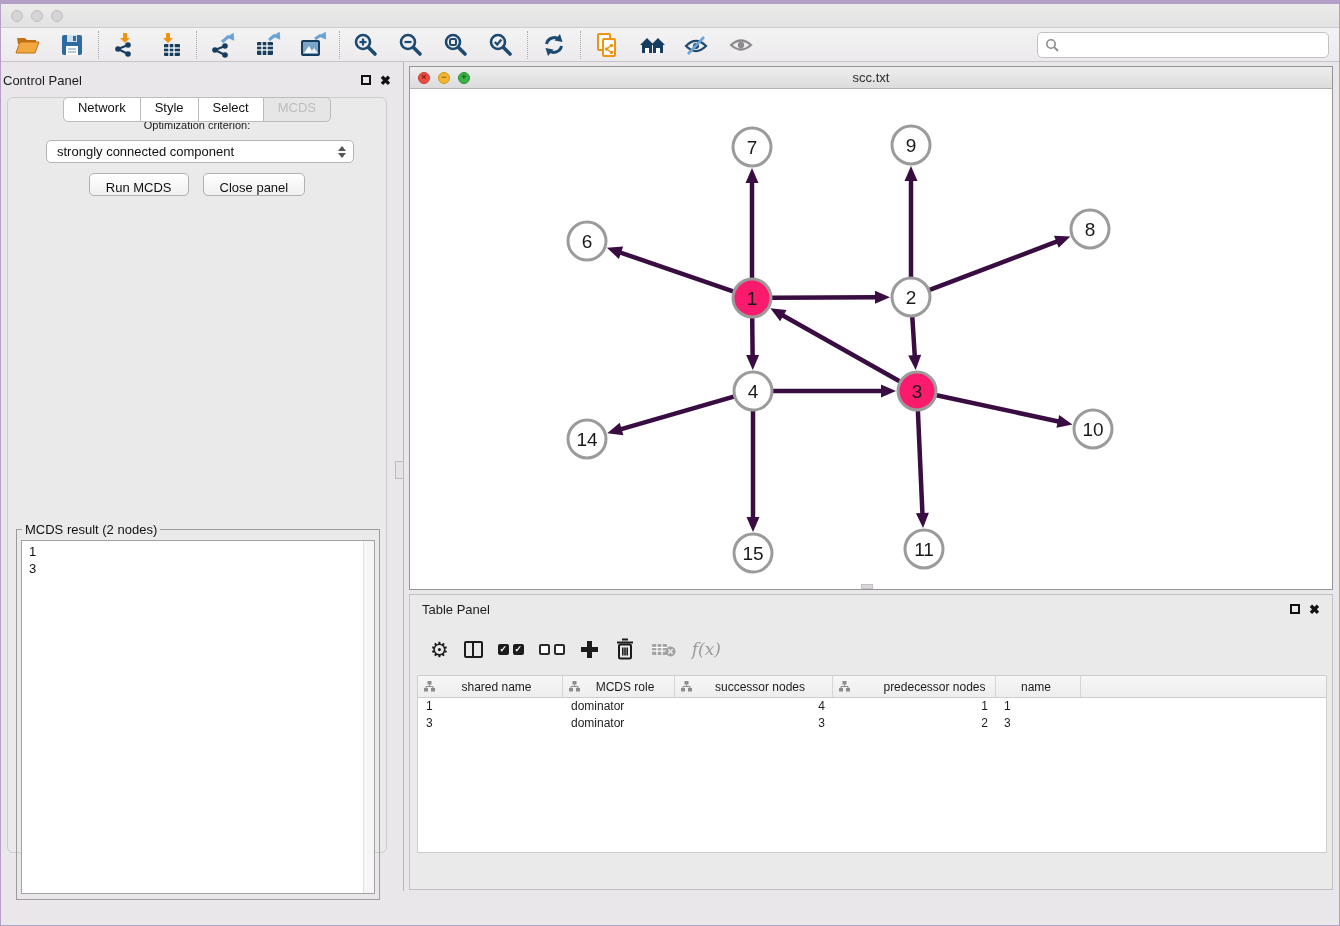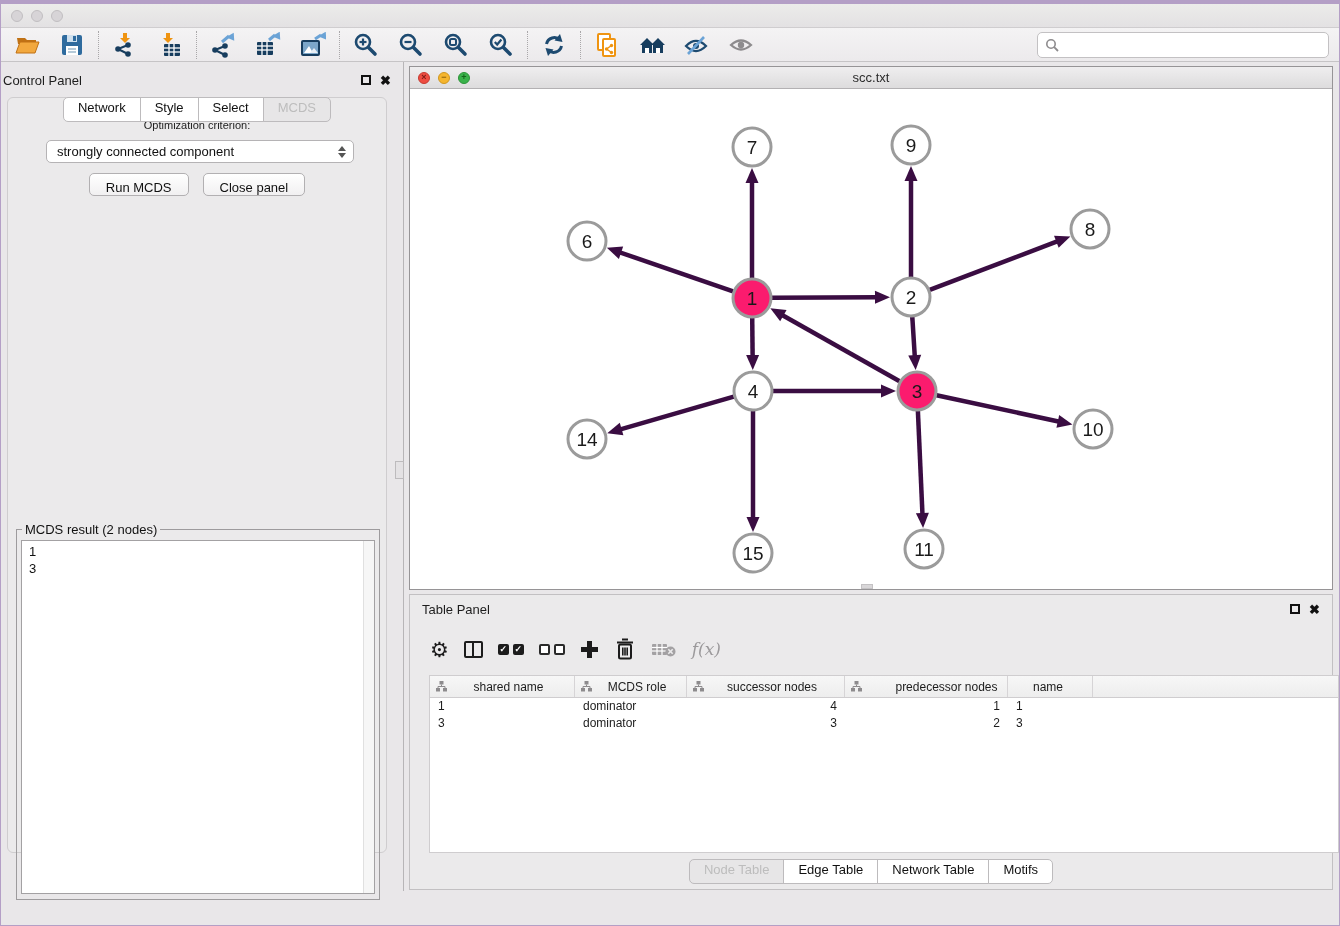--- a/index.html
+++ b/index.html
@@ -110,21 +110,21 @@
   .tp-toolbar { position:absolute; left:7px; top:34px; right:7px; height:40px; display:flex; align-items:center; gap:15px; padding-left:13px; }
   .tbicon { display:inline-flex; align-items:center; justify-content:center; height:26px; cursor:default; }
   .gear-glyph { font-size:21px; color:#1c1c1c; line-height:1; }
   .splitcol { width:19px; height:17px; border:2px solid #1c1c1c; border-radius:2px; position:relative; }
   .splitcol::after { content:""; position:absolute; left:50%; top:0; bottom:0; width:2px; background:#1c1c1c; transform:translateX(-1px); }
   .cbpair { display:flex; gap:4px; }
   .cb { width:11px; height:11px; border-radius:2px; }
   .cb.on { background:#1c1c1c; color:#fff; font-size:9px; font-weight:bold; display:flex; align-items:center; justify-content:center; }
   .cb.off { background:#fff; border:2px solid #2a2a2a; }
   .fx { font-family:"DejaVu Serif", serif; font-style:italic; font-size:17px; color:#9b999b; }
-  .table-area { position:absolute; left:7px; top:80px; width:910px; height:178px; background:#fff; border:1px solid #cfcdcf;margin-left:12px; }
+  .table-area { position:absolute; left:7px; top:80px; width:910px; height:178px; background:#fff; border:1px solid #cfcdcf; }
   .thead { display:flex; height:22px; background:linear-gradient(#f7f7f7,#ededed); border-bottom:1px solid #cfcdcf; }
   .th { display:flex; align-items:center; border-right:1px solid #d6d4d6; font-size:12px; color:#1c1c1c; }
   .th .hicon { margin-left:6px; display:inline-flex; }
   .th .hlabel { flex:1; text-align:center; padding-right:4px; }
   .trow { display:flex; height:17px; font-size:12px; color:#1c1c1c; }
   .td { padding-top:1px; }
   .tp-tabs { position:absolute; left:0; right:0; top:264px; display:flex; justify-content:center; }
   
   .statusbar {
     position:absolute; left:0; top:893px; width:100%; height:33px;
@@ -538,21 +538,15 @@
           </div>
           <div class="trow">
             <div class="td" style="width: 145px; text-align: left; padding: 1px 0px 0px 8px;">3</div>
             <div class="td" style="width: 112px; text-align: left; padding: 1px 0px 0px 8px;">dominator</div>
             <div class="td" style="width: 158px; text-align: right; padding: 1px 8px 0px 0px;">3</div>
             <div class="td" style="width: 163px; text-align: right; padding: 1px 8px 0px 0px;">2</div>
             <div class="td" style="width: 85px; text-align: left; padding: 1px 0px 0px 8px;">3</div>
           </div>
         </div>
     </div>
-    <div class="tp-tabs" id="table-tabs">
-        <span class="tab active">Node Table</span>
-        <span class="tab">Edge Table</span>
-        <span class="tab">Network Table</span>
-        <span class="tab">Motifs</span>
-      </div>
   </div>
 
 </div>
 
 </body></html>

